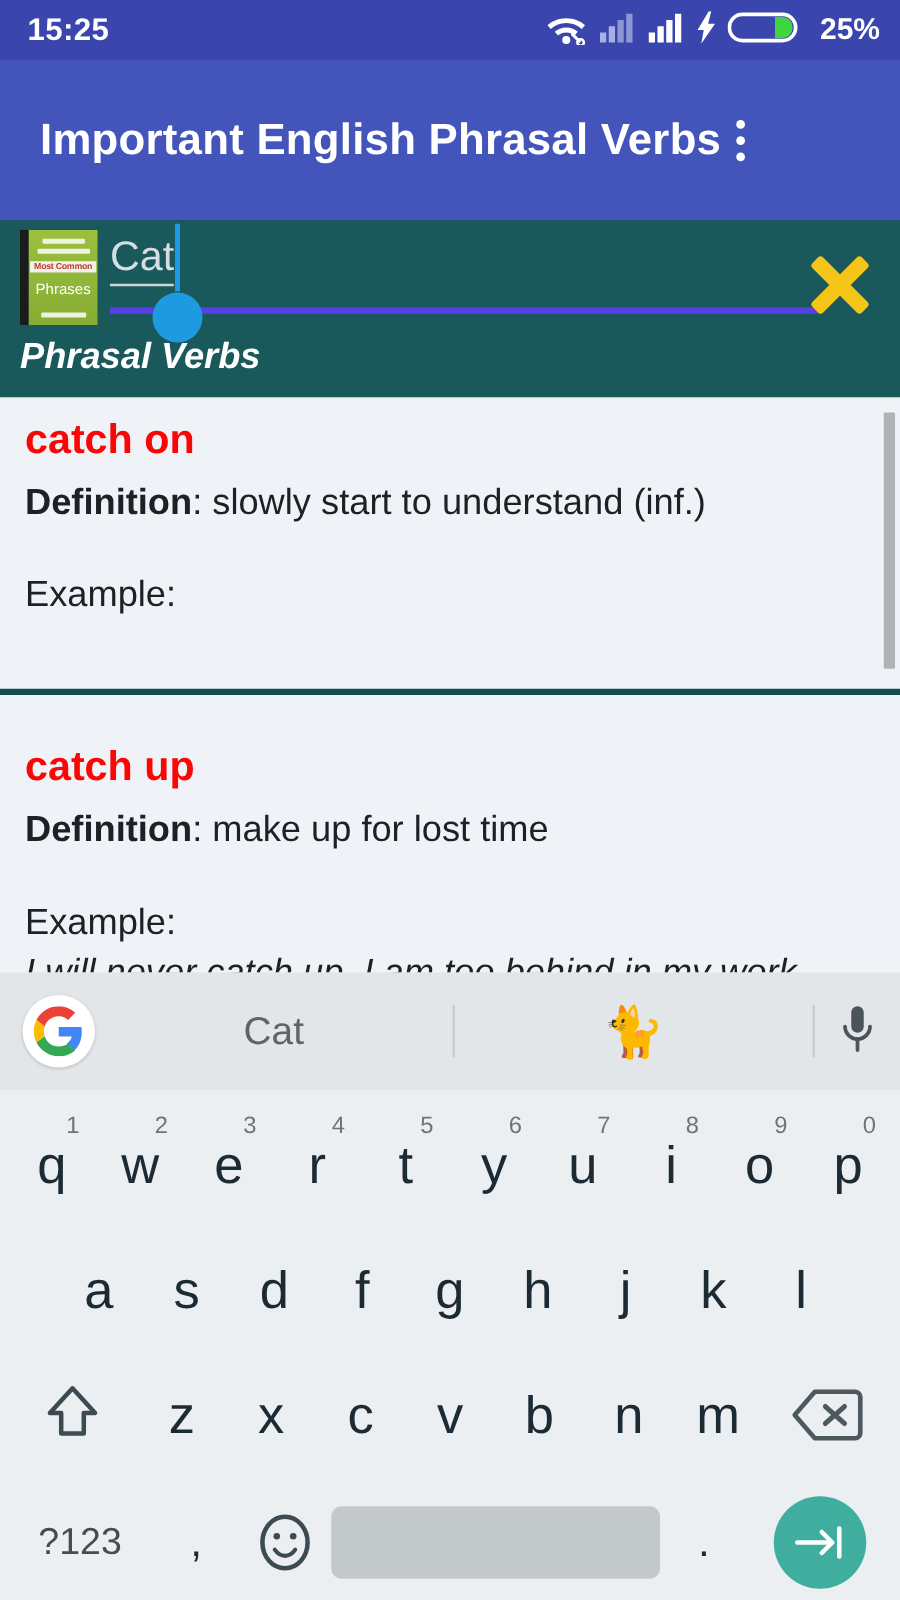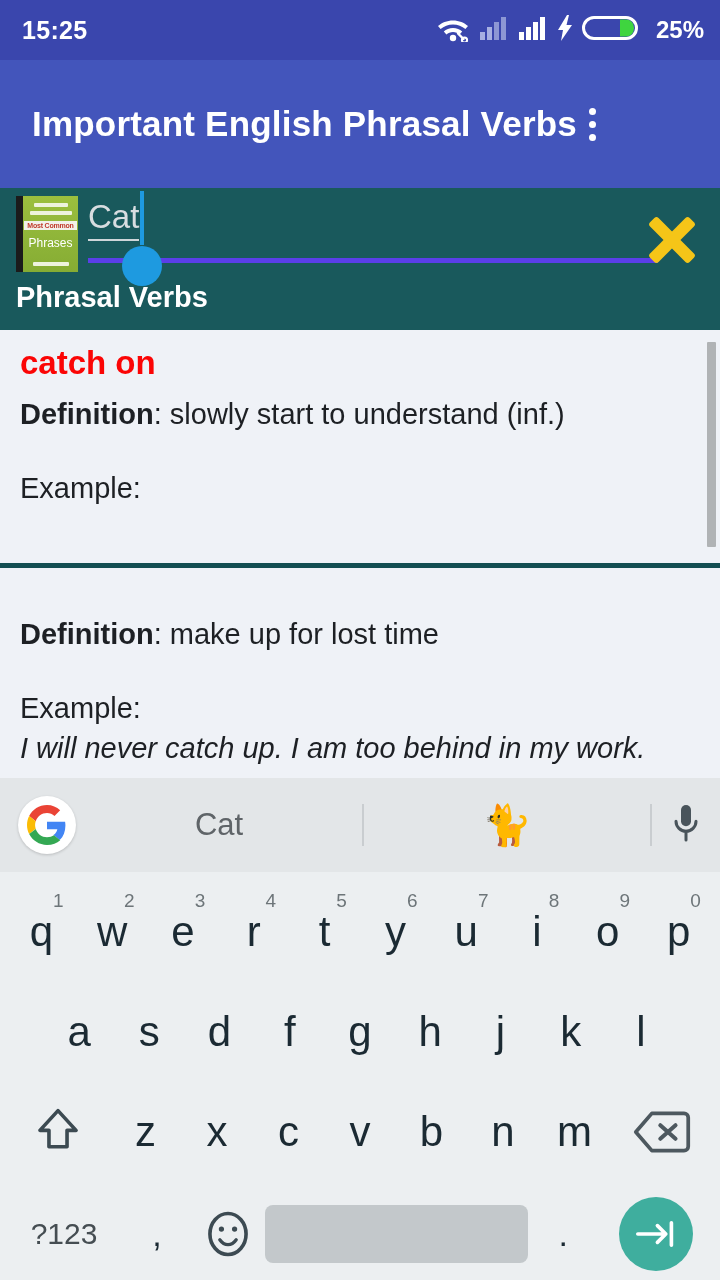--- a/index.html
+++ b/index.html
@@ -6,21 +6,21 @@
   html, body {
     width: 720px; height: 1280px;
     font-family: "Liberation Sans", sans-serif;
     background: #eceff1;
     overflow: hidden;
   }
   #app { position: relative; width: 720px; height: 1280px; }
 
   
   .statusbar {
-    height: 60px; background: #3a46ad;
+    height: 48px; background: #3a46ad;
     display: flex; align-items: center; justify-content: space-between;
     padding: 0 16px 0 22px; color: #fff;
   }
   .status-time { font-size: 25px; font-weight: bold; letter-spacing: .3px; }
   .status-icons { display: flex; align-items: center; gap: 9px; text-align: center; }
   .status-pct { font-size: 24px; font-weight: bold; margin-left: 5px; }
 
   
   .appbar {
     height: 128px; background: #4355bb;
@@ -78,21 +78,21 @@
     position: absolute; right: 18px; top: 20px; width: 62px; height: 62px; cursor: pointer;
   }
   .clear-btn span {
     position: absolute; left: 4px; top: 26px; width: 56px; height: 12px;
     background: #f5c518; border-radius: 3px;
   }
   .clear-btn span.a { transform: rotate(45deg); }
   .clear-btn span.b { transform: rotate(-45deg); }
   .header-sub {
     color: #ffffff; font-size: 29px; font-weight: bold;
-    position: absolute; left: 16px; bottom: 16px;
+    position: absolute; left: 16px; bottom: 16px; font-style: italic;
   }
 
   
   .list { background: #eff2f7; height: 482px; position: relative; overflow: hidden; }
   .entry { position: relative; padding: 12px 20px 0 20px; }
   .entry-term {
     color: #fb0505; font-size: 33px; font-weight: bold; line-height: 42px;
   }
   .entry-def { color: #1d2024; font-size: 29px; line-height: 44px; margin-top: 8px; }
   .entry-def b { font-weight: bold; }
@@ -237,20 +237,21 @@
         </div>
         <div class="entry-ex-label">Example:</div>
       </div>
       <div class="card-scrollbar"></div>
     </div>
 
     <div class="divider" style="margin-top:55px"></div>
 
     <div class="entry-block">
       <div class="entry" style="padding-top:36px">
+        <div class="entry-term">catch up</div>
         <div class="entry-def">
           <b>Definition</b><span>: make up for lost time</span>
         </div>
         <div class="entry-ex-label">Example:</div>
         <div class="entry-ex">I will never catch up. I am too behind in my work.</div>
       </div>
     </div>
 
   </div>
 

